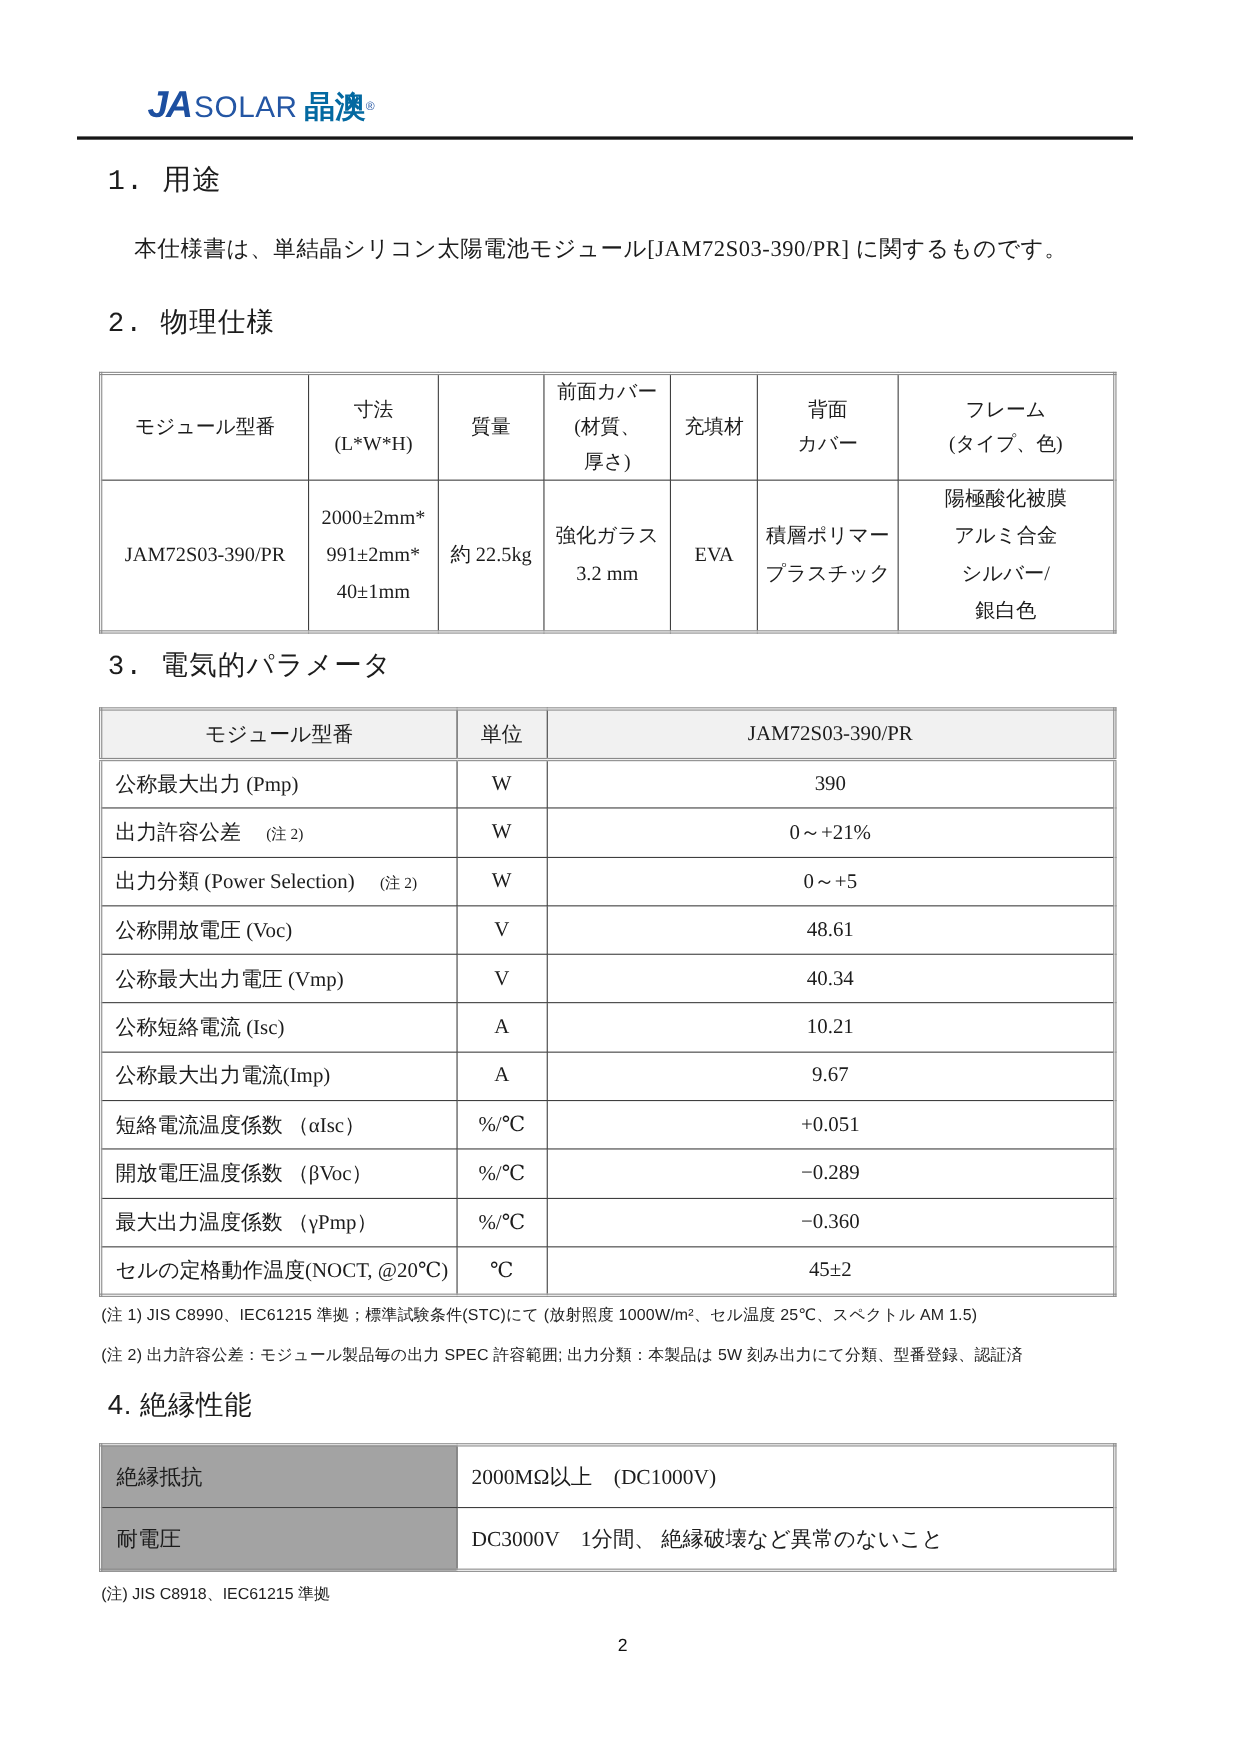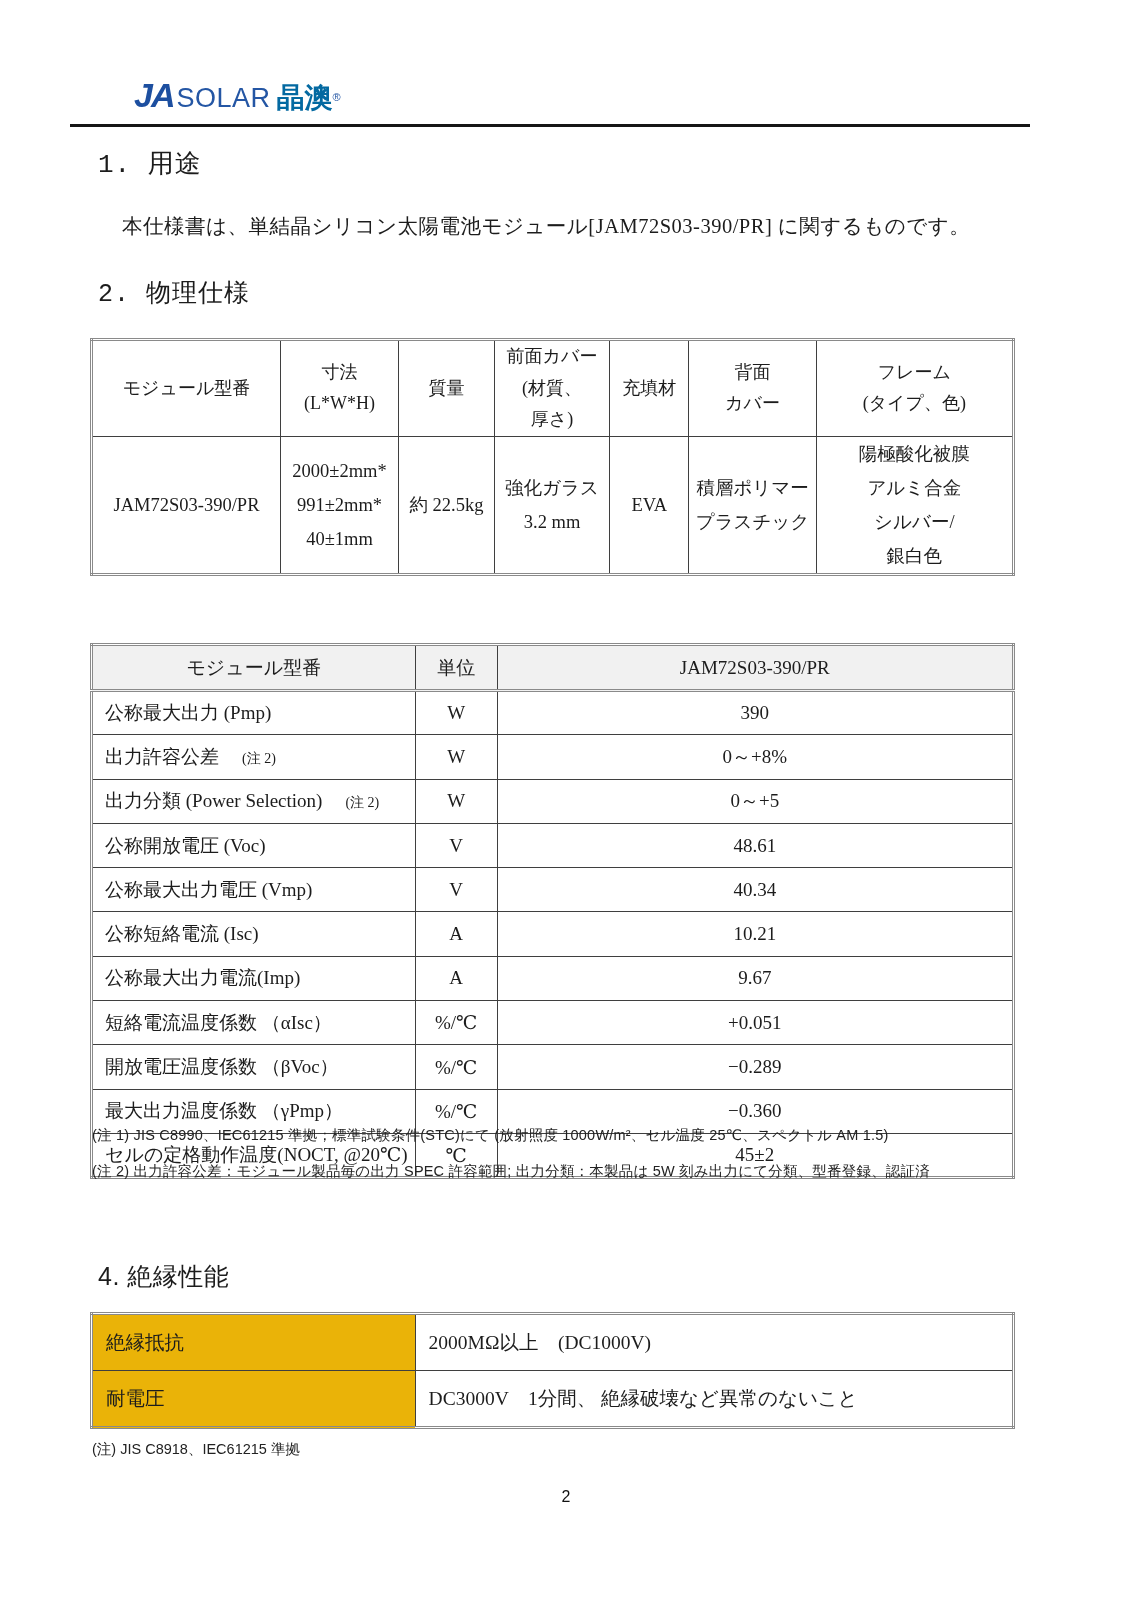--- a/index.html
+++ b/index.html
@@ -120,27 +120,27 @@
     border-bottom: 3px double #8a8a8a;
     font-size: 19px;
   }
   #tbl-electrical td { height: 44.3px; font-size: 19px; }
   #tbl-electrical td.lbl { text-align: left; padding-left: 12px; }
   .cell-note { font-size: 14px; margin-left: 23px; }
 
   
   #tbl-insulation { top: 1312px; }
   #tbl-insulation td { height: 57px; text-align: left; padding-left: 13px; font-size: 19.5px; }
-  #tbl-insulation td.lbl { background: #eab308; }
+  #tbl-insulation td.lbl { background: #a3a3a3; }
 
   
   .notes {
     position: absolute;
     left: 92px;
-    top: 1126px;
+    top: 1186px;
     width: 940px;
     font-family: "Liberation Sans", "DejaVu Sans", sans-serif;
     font-size: 14.5px;
     color: #222;
   }
   .notes .note-line { margin-bottom: 17px; letter-spacing: 0.2px; }
 
   .footer-note {
     position: absolute;
     left: 92px;
@@ -211,41 +211,42 @@
       <td>積層ポリマー
 プラスチック</td>
       <td>陽極酸化被膜
 アルミ合金
 シルバー/
 銀白色</td>
     </tr>
   </tbody>
     </table>
 
+  <div class="h-serif h3">3. 電気的パラメータ</div>
   <table class="spec" id="tbl-electrical">
     <colgroup>
         <col style="width:35.1%">
         <col style="width:8.9%">
         <col style="width:56%">
       </colgroup>
     <tbody>
         <tr>
       <th>モジュール型番</th>
       <th>単位</th>
       <th>JAM72S03-390/PR</th>
     </tr>
     <tr>
       <td class="lbl"><span>公称最大出力 (Pmp)</span><span class="cell-note"></span></td>
       <td>W</td>
       <td>390</td>
     </tr>
     <tr>
       <td class="lbl"><span>出力許容公差</span><span class="cell-note">(注 2)</span></td>
       <td>W</td>
-      <td>0～+8%</td>
+      <td>0～+21%</td>
     </tr>
     <tr>
       <td class="lbl"><span>出力分類 (Power Selection)</span><span class="cell-note">(注 2)</span></td>
       <td>W</td>
       <td>0～+5</td>
     </tr>
     <tr>
       <td class="lbl"><span>公称開放電圧 (Voc)</span><span class="cell-note"></span></td>
       <td>V</td>
       <td>48.61</td>

